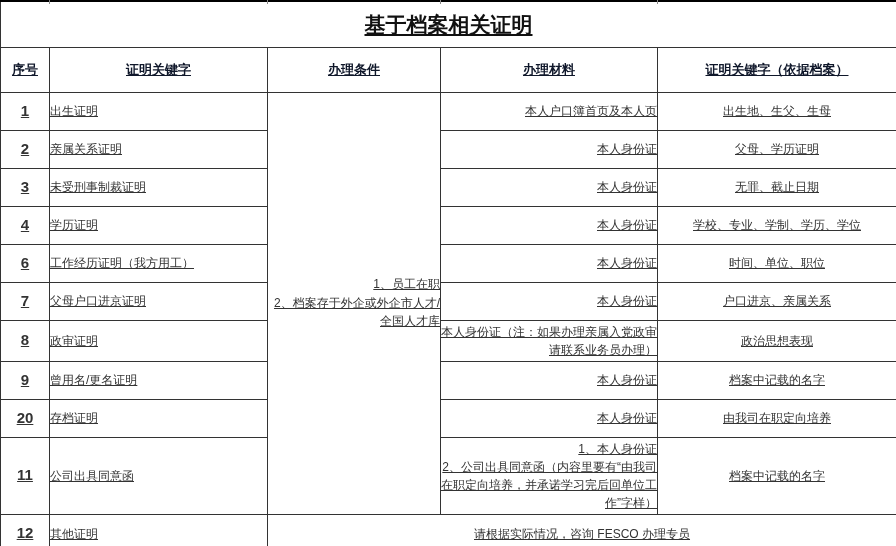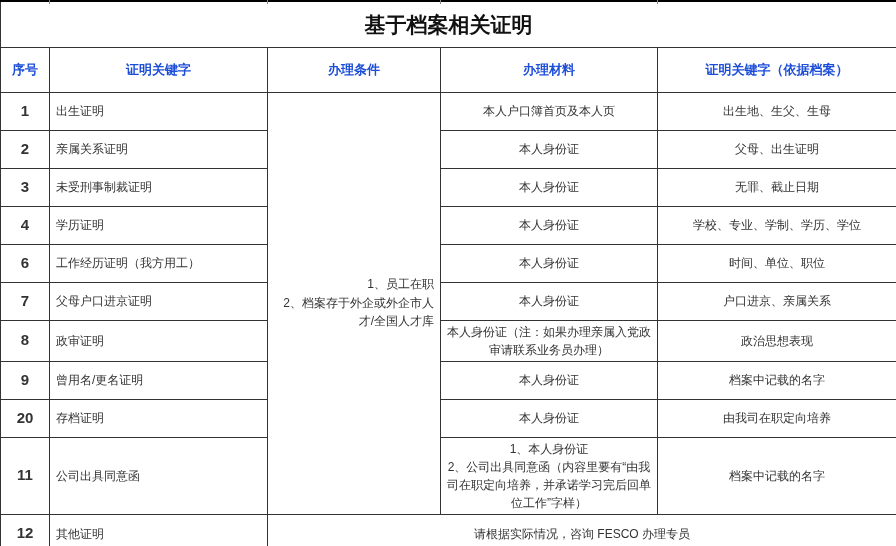--- a/index.html
+++ b/index.html
@@ -17,56 +17,57 @@
   }
   table.doc-table {
     width: 896px;
     height: 546px;
     border-collapse: collapse;
     table-layout: fixed;
   }
   td {
     border: 1px solid #333;
     vertical-align: middle;
-    padding: 2px 6px;
+    padding: 2px 0;
     font-size: 12px;
     line-height: 1.5;
     overflow: hidden;
+    text-decoration: underline;
   }
   tr.title-row td {
     border-top: 2px solid #000;
     text-align: center;
     font-size: 21px;
     font-weight: bold;
     color: #111;
     height: 46px;
   }
   tr.header-row td {
     font-size: 13px;
     font-weight: bold;
     text-align: center;
     height: 45px;
-    color: #1d4ed8;
+    color: #0f172a;
   }
   tr.body-row { height: 38px; }
   tr.row-11 { height: 73px; }
   tr.row-12 { height: 40px; }
   tr.row-12 td { border-bottom: 3px solid #000; }
   td.num {
     text-align: center;
     font-weight: bold;
     font-size: 15px;
   }
   td.project { text-align: left; }
   td.cond {
     text-align: right;
     white-space: pre-line;
     line-height: 1.55;
   }
-  td.material { text-align: center; white-space: pre-line; }
+  td.material { text-align: right; white-space: pre-line; }
   td.keyword { text-align: center; }
   td.note { text-align: center; }
   .top-tick {
     position: absolute;
     top: 0;
     width: 1px;
     height: 4px;
     background: #8a8a8a;
   }
   .tick-1 { left: 49px; }
@@ -111,21 +112,21 @@
       <td class="cond" rowspan="10">1、员工在职
 2、档案存于外企或外企市人才/全国人才库</td>
       <td class="material">本人户口簿首页及本人页</td>
       <td class="keyword">出生地、生父、生母</td>
     </tr>
 
     <tr class="body-row">
       <td class="num">2</td>
       <td class="project">亲属关系证明</td>
       <td class="material">本人身份证</td>
-      <td class="keyword">父母、出生证明</td>
+      <td class="keyword">父母、学历证明</td>
     </tr>
 
     <tr class="body-row">
       <td class="num">3</td>
       <td class="project">未受刑事制裁证明</td>
       <td class="material">本人身份证</td>
       <td class="keyword">无罪、截止日期</td>
     </tr>
 
     <tr class="body-row">

